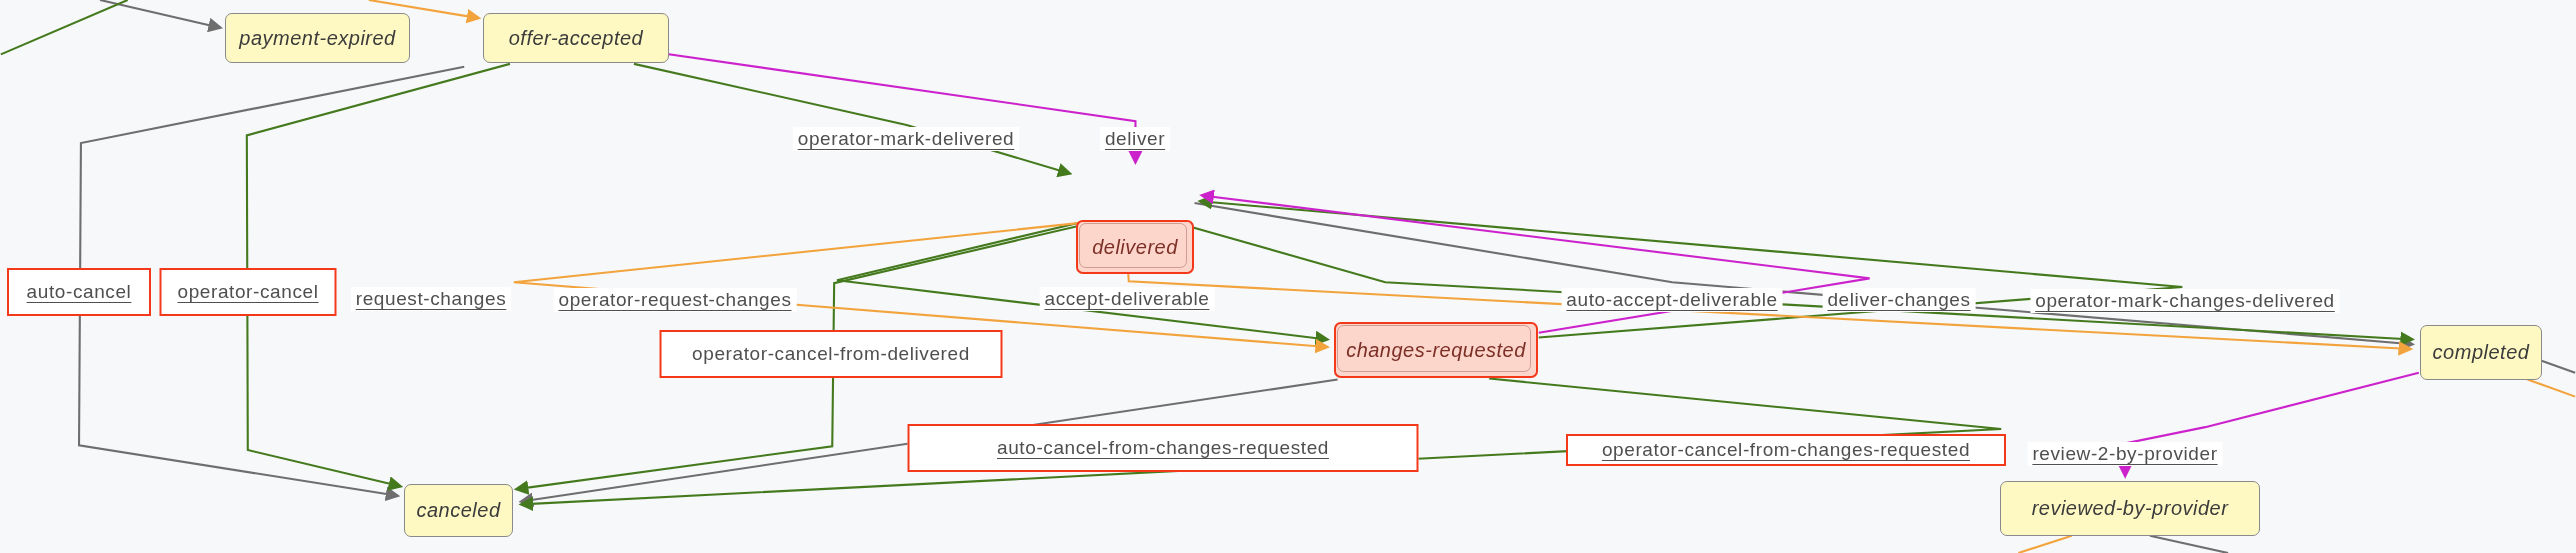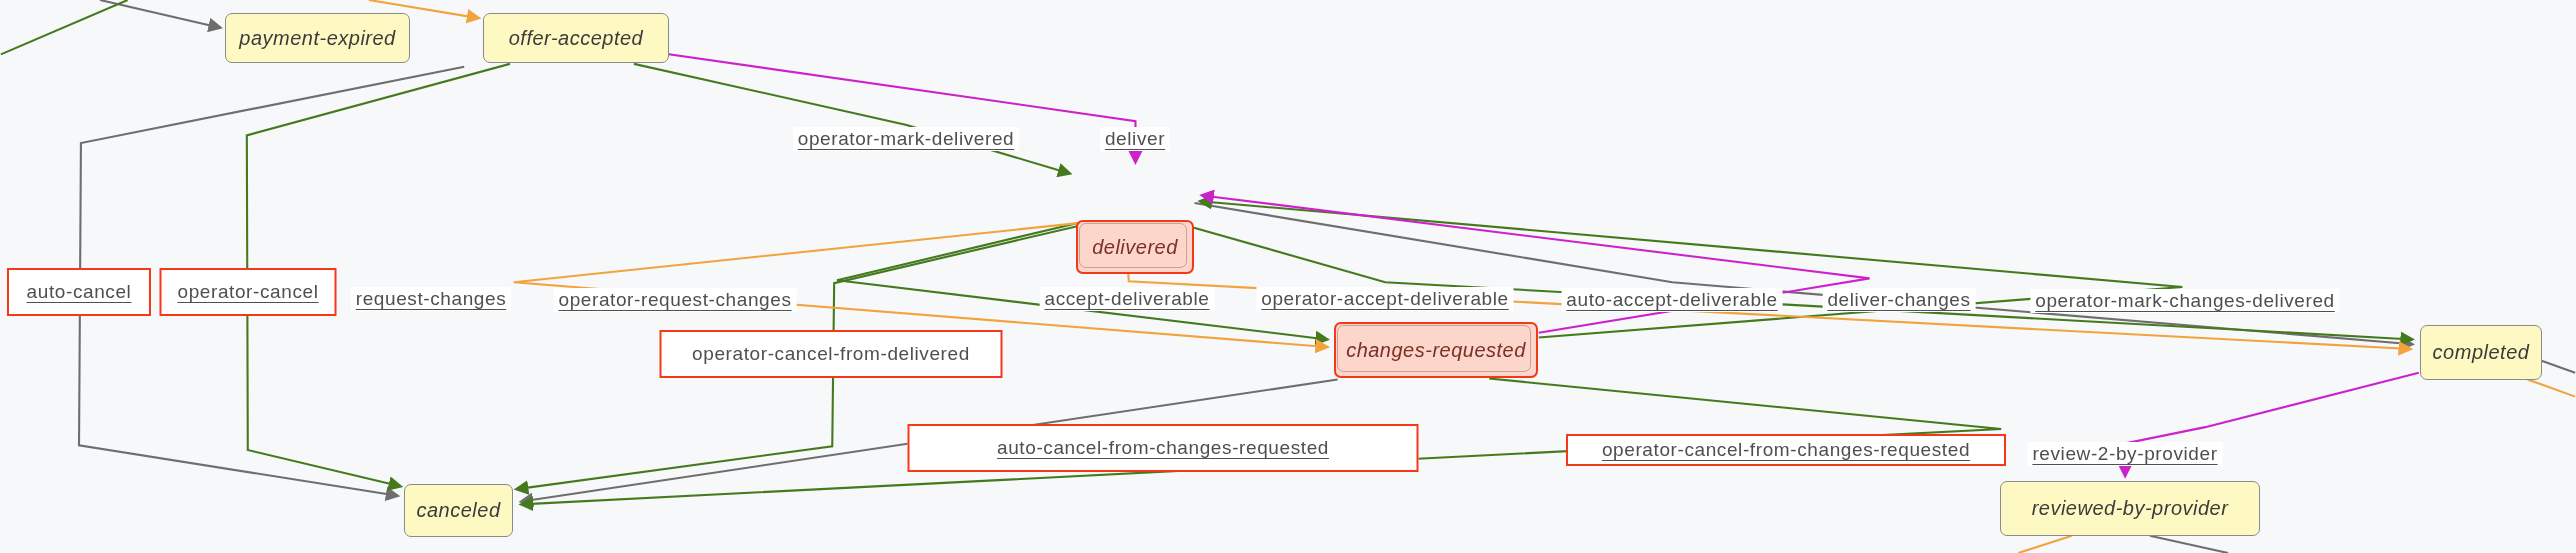--- a/index.html
+++ b/index.html
@@ -78,21 +78,20 @@
       <polyline points="2172,562 2116,580" fill="none" stroke="#f2a33c" stroke-width="2.2"></polyline>
       <polyline points="673,53 1190,127 1190,170" fill="none" stroke="#cc22cc" stroke-width="2.2" marker-end="url(#arr-magenta)"></polyline>
       <polyline points="1613,349 1960,292 1260,205" fill="none" stroke="#cc22cc" stroke-width="2.2" marker-end="url(#arr-magenta)"></polyline>
       <polyline points="2536,391 2312,448 2228,465 2228,499" fill="none" stroke="#cc22cc" stroke-width="2.2" marker-end="url(#arr-magenta)"></polyline>
     </svg>
     <div class="tlabel u" style="left: 906px; top: 123px;">operator-mark-delivered</div>
     <div class="tlabel u" style="left: 1135px; top: 123px;">deliver</div>
     <div class="tlabel u" style="left: 431px; top: 283px;">request-changes</div>
     <div class="tlabel u" style="left: 675px; top: 284px;">operator-request-changes</div>
     <div class="tlabel u" style="left: 1127px; top: 283px;">accept-deliverable</div>
-    <div class="tlabel u" style="left: 1385px; top: 283px;">operator-accept-deliverable</div>
     <div class="tlabel u" style="left: 1672px; top: 284px;">auto-accept-deliverable</div>
     <div class="tlabel u" style="left: 1899px; top: 284px;">deliver-changes</div>
     <div class="tlabel u" style="left: 2185px; top: 285px;">operator-mark-changes-delivered</div>
     <div class="tlabel u" style="left: 2125px; top: 438px;">review-2-by-provider</div>
     <div class="tlabel boxed u" style="left: 79px; top: 276px; width: 144px; height: 48px;">auto-cancel</div>
     <div class="tlabel boxed u" style="left: 248px; top: 276px; width: 177px; height: 48px;">operator-cancel</div>
     <div class="tlabel boxed" style="left: 831px; top: 354px; width: 343px; height: 48px;">operator-cancel-from-delivered</div>
     <div class="tlabel boxed u" style="left: 1163px; top: 432px; width: 511px; height: 48px;">auto-cancel-from-changes-requested</div>
     <div class="tlabel boxed u" style="left: 1786px; top: 434px; width: 440px; height: 32px;">operator-cancel-from-changes-requested</div>
     <div class="node" style="left: 225px; top: 13.4px; width: 185px; height: 50px;">payment-expired</div>

